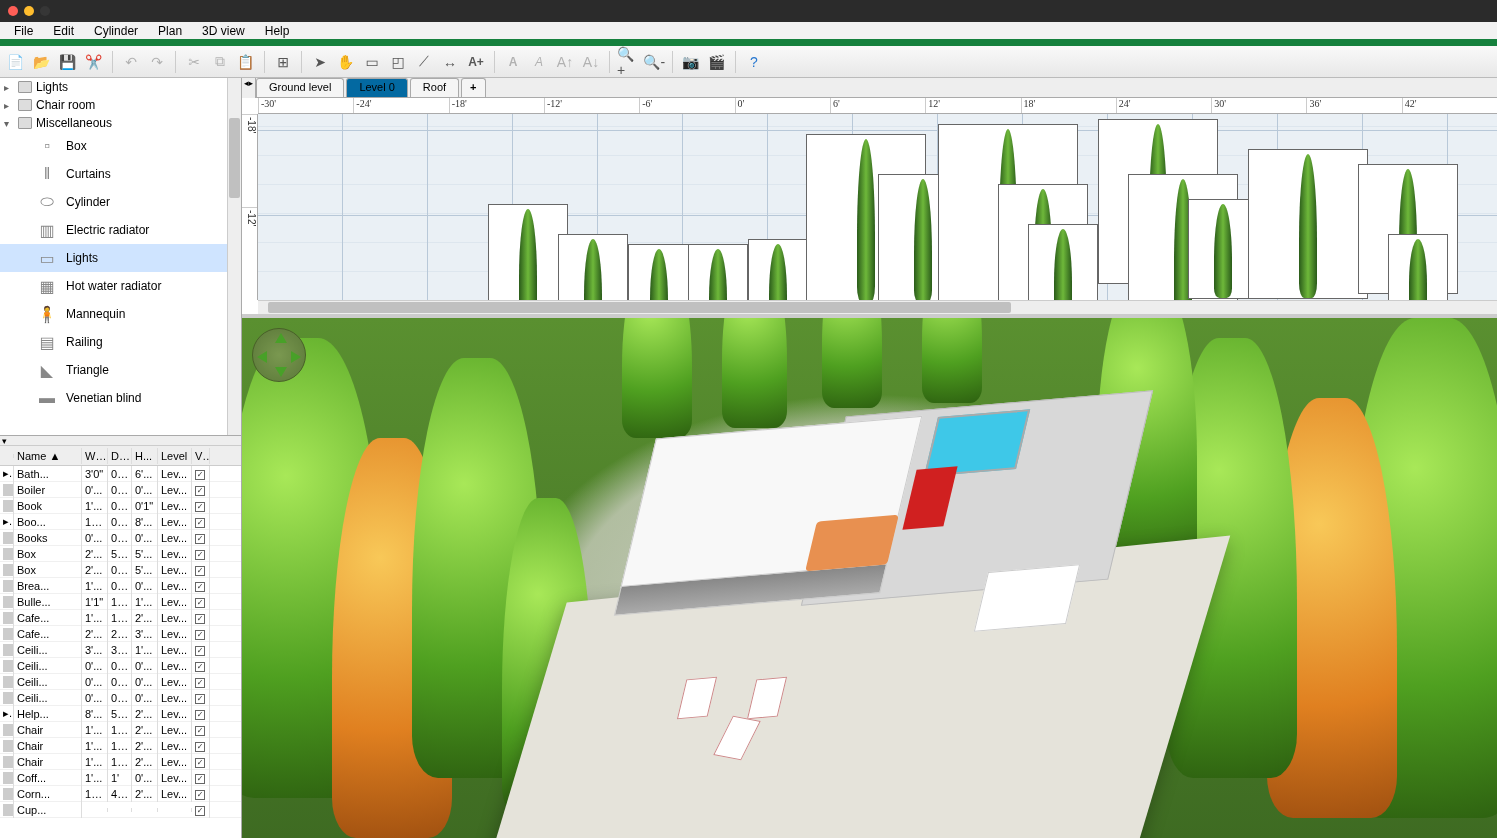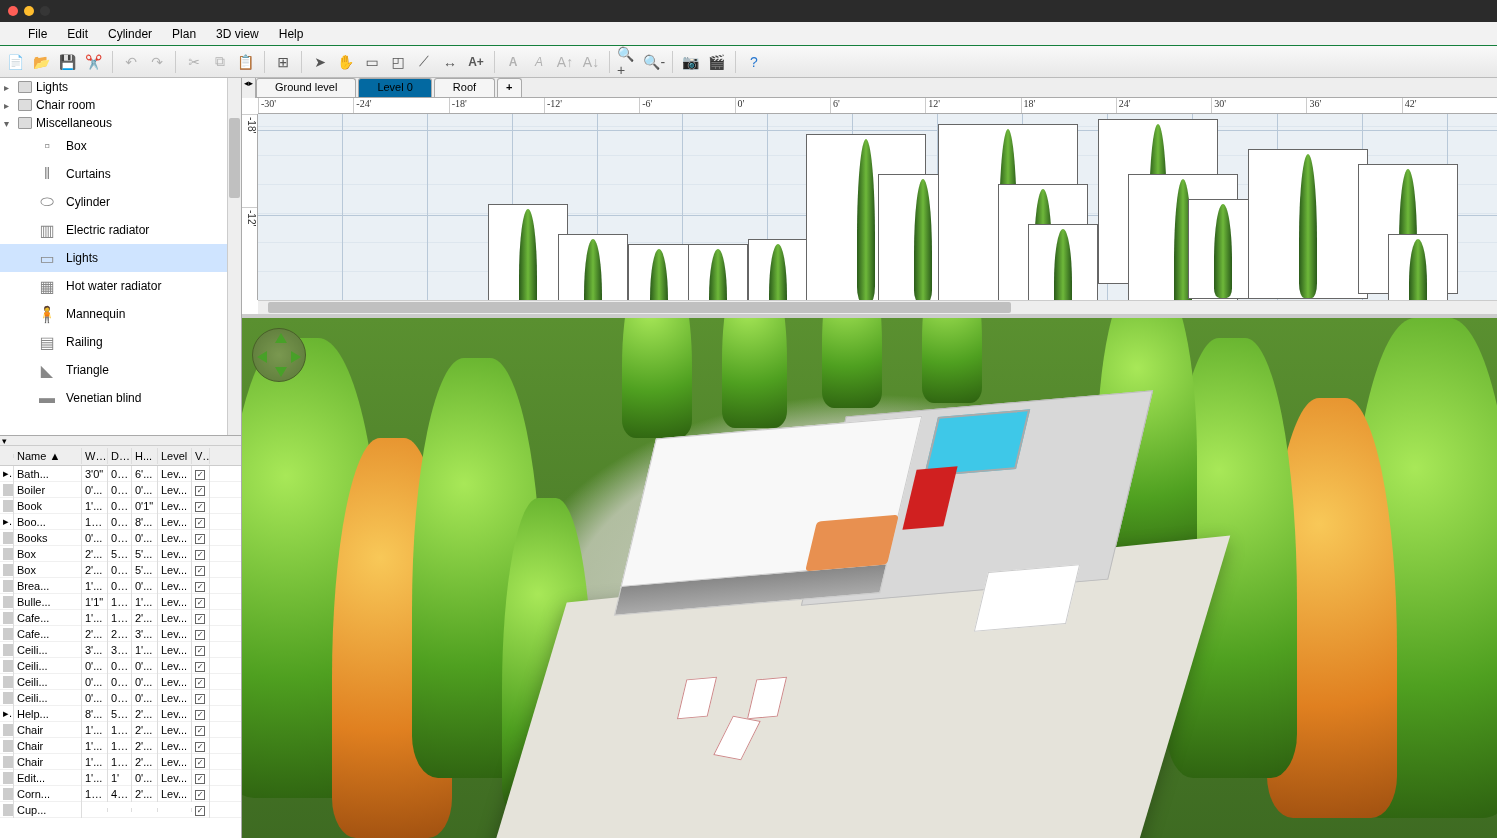--- a/index.html
+++ b/index.html
@@ -4,21 +4,21 @@
 <style>
 * { margin: 0; padding: 0; box-sizing: border-box; font-family: Arial, sans-serif; font-size: 12px; }
 body { display: flex; flex-direction: column; height: 838px; width: 1497px; overflow: hidden; background: #efefef; }
 .titlebar { background: #2b2b2b; color: #eee; height: 22px; display: flex; align-items: center; padding: 0 8px; }
 .titlebar .dots { display: flex; gap: 6px; margin-right: 12px; }
 .dot { width: 10px; height: 10px; border-radius: 50%; }
 .dot.r { background: #ff5f57; }
 .dot.y { background: #ffbd2e; }
 .dot.g { background: #363636; }
 .titlebar .title { flex: 1; text-align: center; font-weight: bold; font-size: 12px; }
-.menubar { background: #f2f2f2; height: 24px; display: flex; align-items: center; padding: 0 18px; border-bottom: 1px solid #15803d; }
+.menubar { background: #f2f2f2; height: 24px; display: flex; align-items: center; padding: 0 4px; border-bottom: 7px solid #15803d; }
 .menubar span { padding: 0 10px; cursor: default; }
 .toolbar { background: linear-gradient(#f9f9f9,#e8e8e8); height: 32px; display: flex; align-items: center; padding: 0 4px; border-bottom: 1px solid #bbb; gap:2px;}
 .tbtn { width: 24px; height: 24px; border: 1px solid transparent; border-radius: 3px; display:flex; align-items:center; justify-content:center; color:#555; font-size:14px;}
 .tbtn.disabled { opacity: 0.4; }
 .tsep { width: 1px; height: 22px; background: #ccc; margin: 0 4px; }
 .main { flex:1; display:flex; overflow:hidden; }
 .left { width: 242px; display:flex; flex-direction:column; border-right:1px solid #aaa; background:#fff;}
 .catalog { flex: 0 0 358px; overflow:auto; border-bottom:1px solid #aaa; position:relative;}
 .catalog-scroll { position:absolute; right:0; top:0; bottom:0; width:14px; background:#eee; border-left:1px solid #ccc;}
 .catalog-thumb { position:absolute; left:1px; right:1px; top:40px; height:80px; background:#c0c0c0; border-radius:2px;}
@@ -30,21 +30,21 @@
 .furniture-list { flex:1; display:flex; flex-direction:column; overflow:hidden; }
 .fl-head { display:flex; background:#eee; border-bottom:1px solid #ccc; height:20px; align-items:center; }
 .fl-head div, .fl-row div { border-right:1px solid #ddd; padding:2px 3px; overflow:hidden; white-space:nowrap; text-overflow:ellipsis; font-size:11px;}
 .fl-body { flex:1; overflow-y:auto; overflow-x:hidden;}
 .fl-row { display:flex; height:16px; align-items:center; border-bottom:1px solid #f0f0f0;}
 .c0{width:14px;} .c1{width:68px;} .c2{width:26px;} .c3{width:24px;} .c4{width:26px;} .c5{width:34px;} .c6{width:18px;}
 .chk{width:10px;height:10px;border:1px solid #666;display:inline-flex;align-items:center;justify-content:center;font-size:8px;color:#333;}
 .right { flex:1; display:flex; flex-direction:column; }
 .plan { flex:0 0 240px; display:flex; flex-direction:column; border-bottom:4px solid #ccc; background:#fff; position:relative;}
 .plan-tabs { height:20px; display:flex; background:#eee; border-bottom:1px solid #aaa; padding-left:14px;}
-.ptab { padding:2px 18px; border:1px solid #aaa; border-bottom:none; background:#f5f5f5; font-size:11px; border-radius:3px 3px 0 0; margin-right:2px;}
+.ptab { padding:2px 12px; border:1px solid #aaa; border-bottom:none; background:#f5f5f5; font-size:11px; border-radius:3px 3px 0 0; margin-right:2px;}
 .ptab.active { background:#0369a1; font-weight:normal;}
 .ruler-h { height:16px; display:flex; border-bottom:1px solid #aaa; background:#fff; position:relative; margin-left:16px;}
 .ruler-h span { flex:1; border-left:1px solid #ccc; font-size:10px; padding-left:2px; color:#333;font-family:Liberation Serif, serif;}
 .ruler-v { position:absolute; left:0; top:36px; bottom:14px; width:16px; border-right:1px solid #aaa; background:#fff; display:flex; flex-direction:column;}
 .ruler-v span { flex:1; border-top:1px solid #ccc; font-size:10px; writing-mode:vertical-rl; color:#333; padding-top:2px;}
 .plan-canvas { flex:1; margin-left:16px; background: repeating-linear-gradient(0deg,#eaf0f5,#eaf0f5 28px,#dde6ee 28px,#dde6ee 29px), repeating-linear-gradient(90deg,#eaf0f5,#eaf0f5 28px,#dde6ee 28px,#dde6ee 29px); position:relative; overflow:hidden;}
 .plan-canvas .grid2 { position:absolute; inset:0; background: repeating-linear-gradient(0deg,transparent,transparent 84px,#b8c8d8 84px,#b8c8d8 85px), repeating-linear-gradient(90deg,transparent,transparent 84px,#b8c8d8 84px,#b8c8d8 85px);}
 .tree-obj { position:absolute; border:1px solid #666; background:#fff; display:flex; align-items:flex-end; justify-content:center;}
 .tree-shape { width:18px; background: linear-gradient(90deg,#2a5b1a,#6eb83a,#2a5b1a); border-radius: 50% 50% 30% 30% / 60% 60% 10% 10%; }
 .plan-scroll-h { height:14px; margin-left:16px; background:#eee; border-top:1px solid #ccc; position:relative;}
@@ -384,21 +384,21 @@
             <div class="c0"><span class="mini-icon" style="background:#ccc;"></span></div>
             <div class="c1">Chair</div>
             <div class="c2">1'...</div>
             <div class="c3">1'...</div>
             <div class="c4">2'...</div>
             <div class="c5">Lev...</div>
             <div class="c6"><span class="chk">✓</span></div>
           </div>
           <div class="fl-row">
             <div class="c0"><span class="mini-icon" style="background:#ccc;"></span></div>
-            <div class="c1">Edit...</div>
+            <div class="c1">Coff...</div>
             <div class="c2">1'...</div>
             <div class="c3">1'</div>
             <div class="c4">0'...</div>
             <div class="c5">Lev...</div>
             <div class="c6"><span class="chk">✓</span></div>
           </div>
           <div class="fl-row">
             <div class="c0"><span class="mini-icon" style="background:#ccc;"></span></div>
             <div class="c1">Corn...</div>
             <div class="c2">10...</div>

